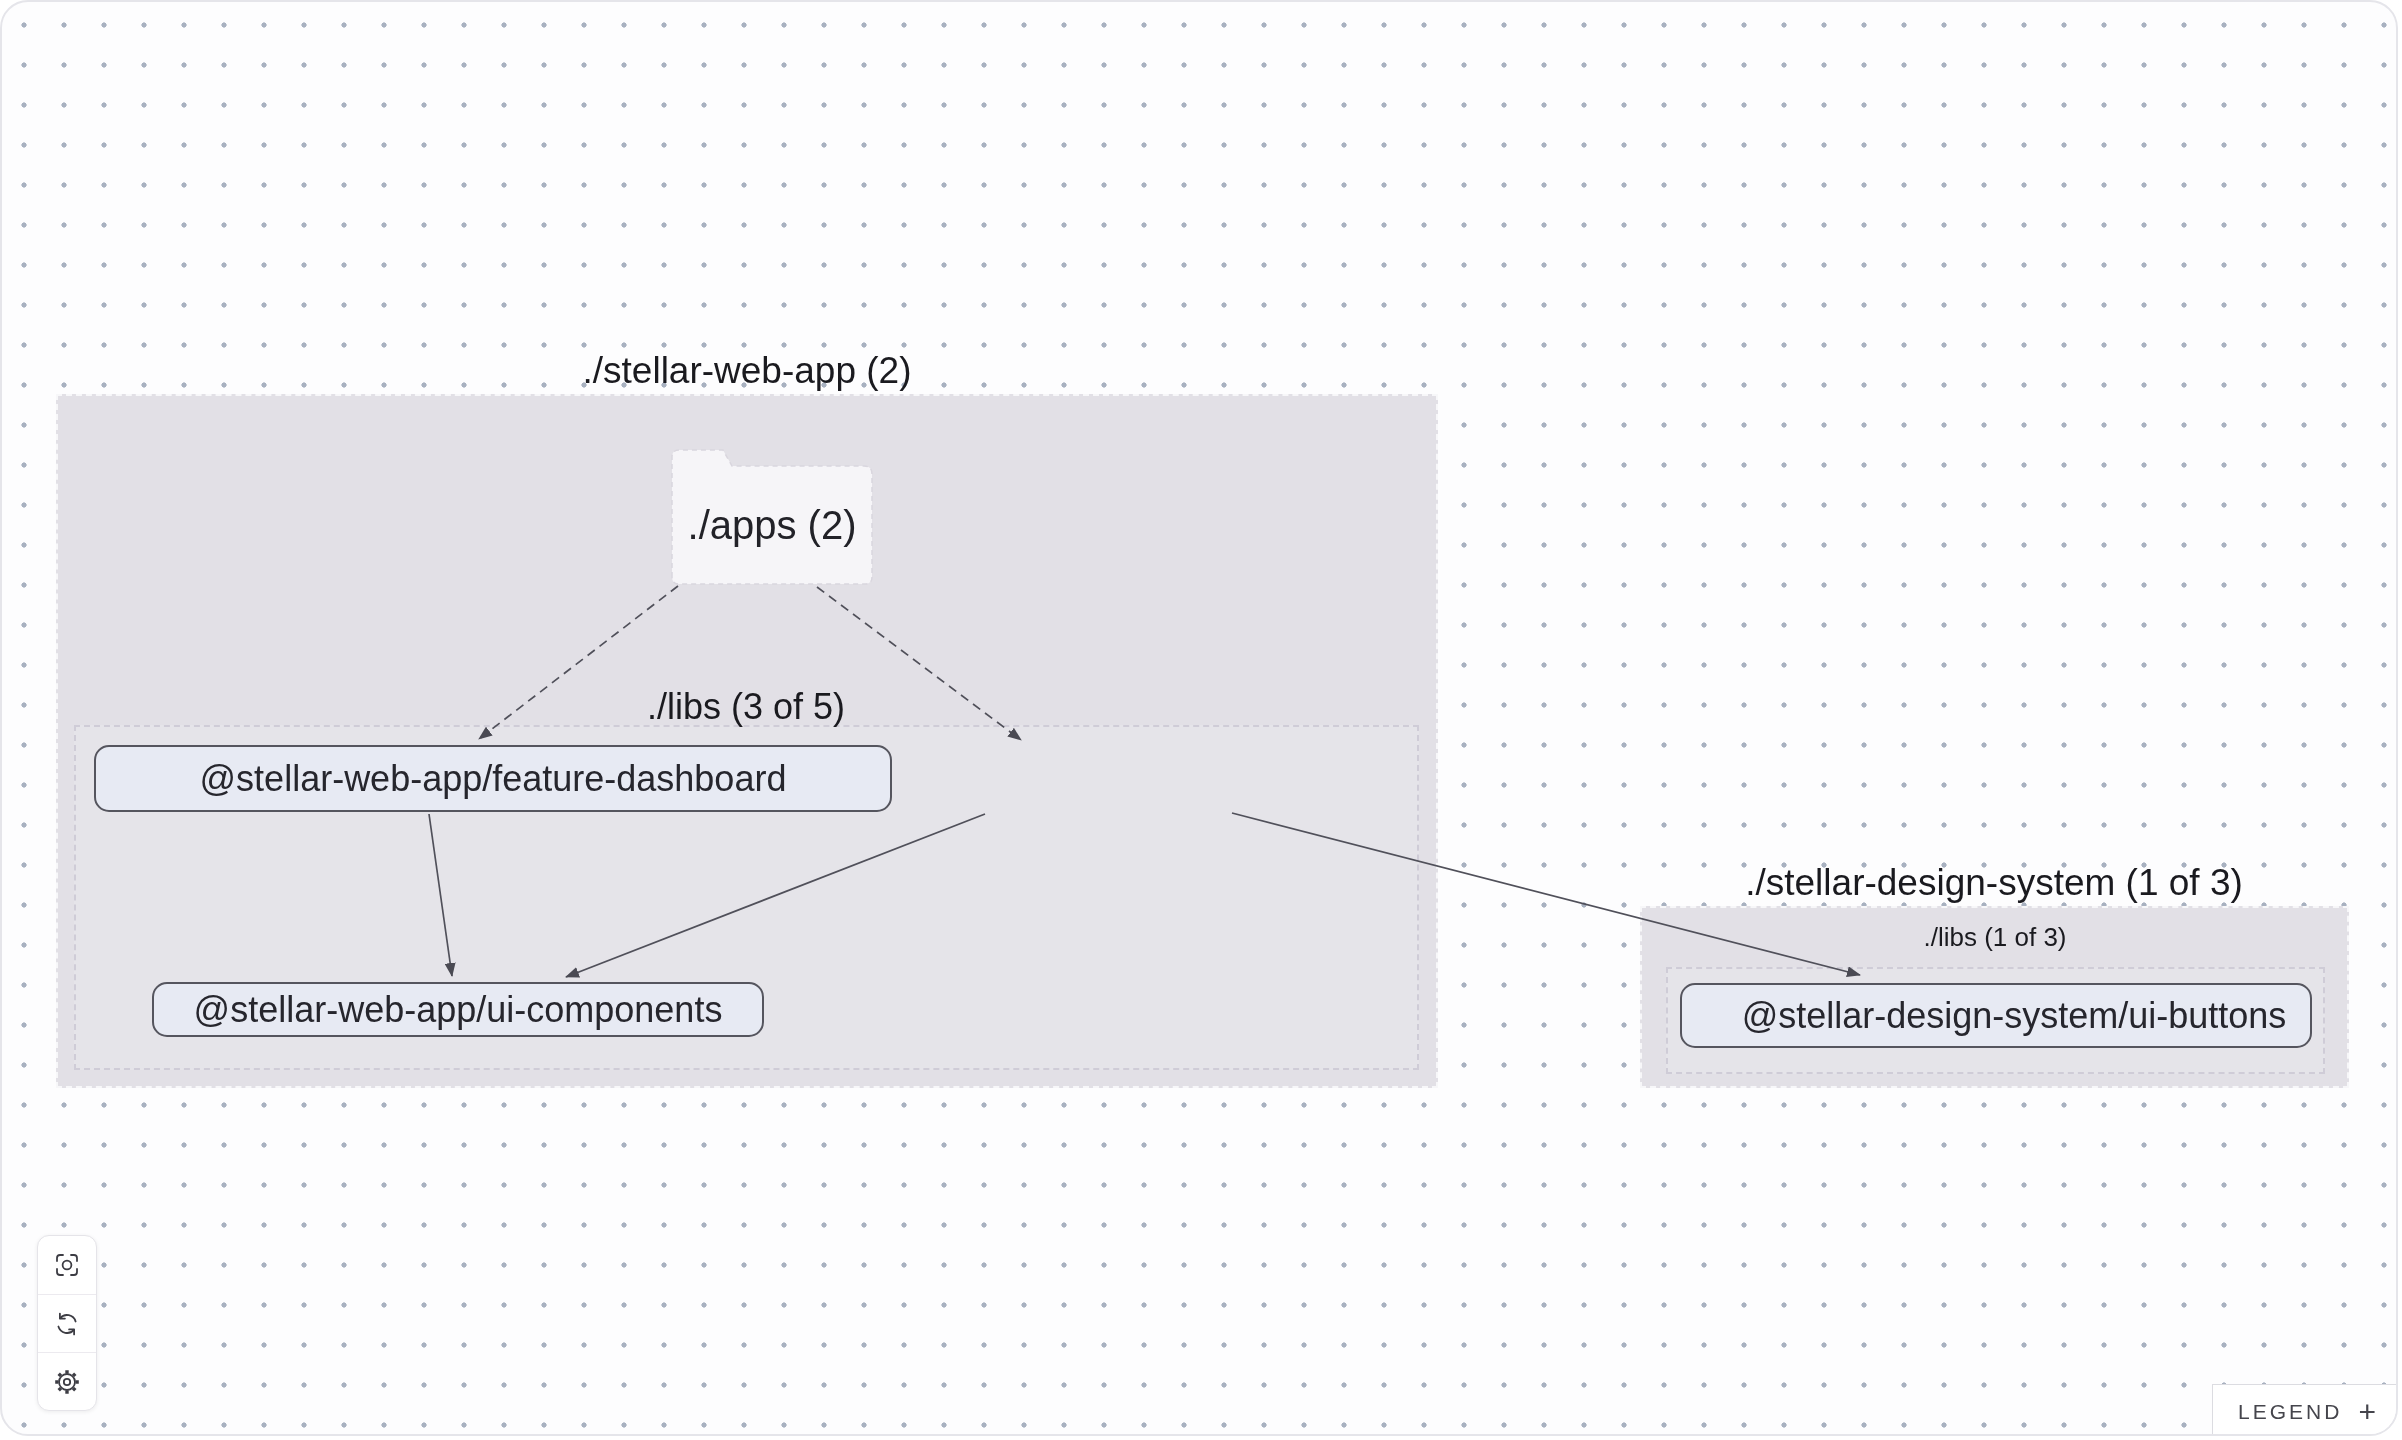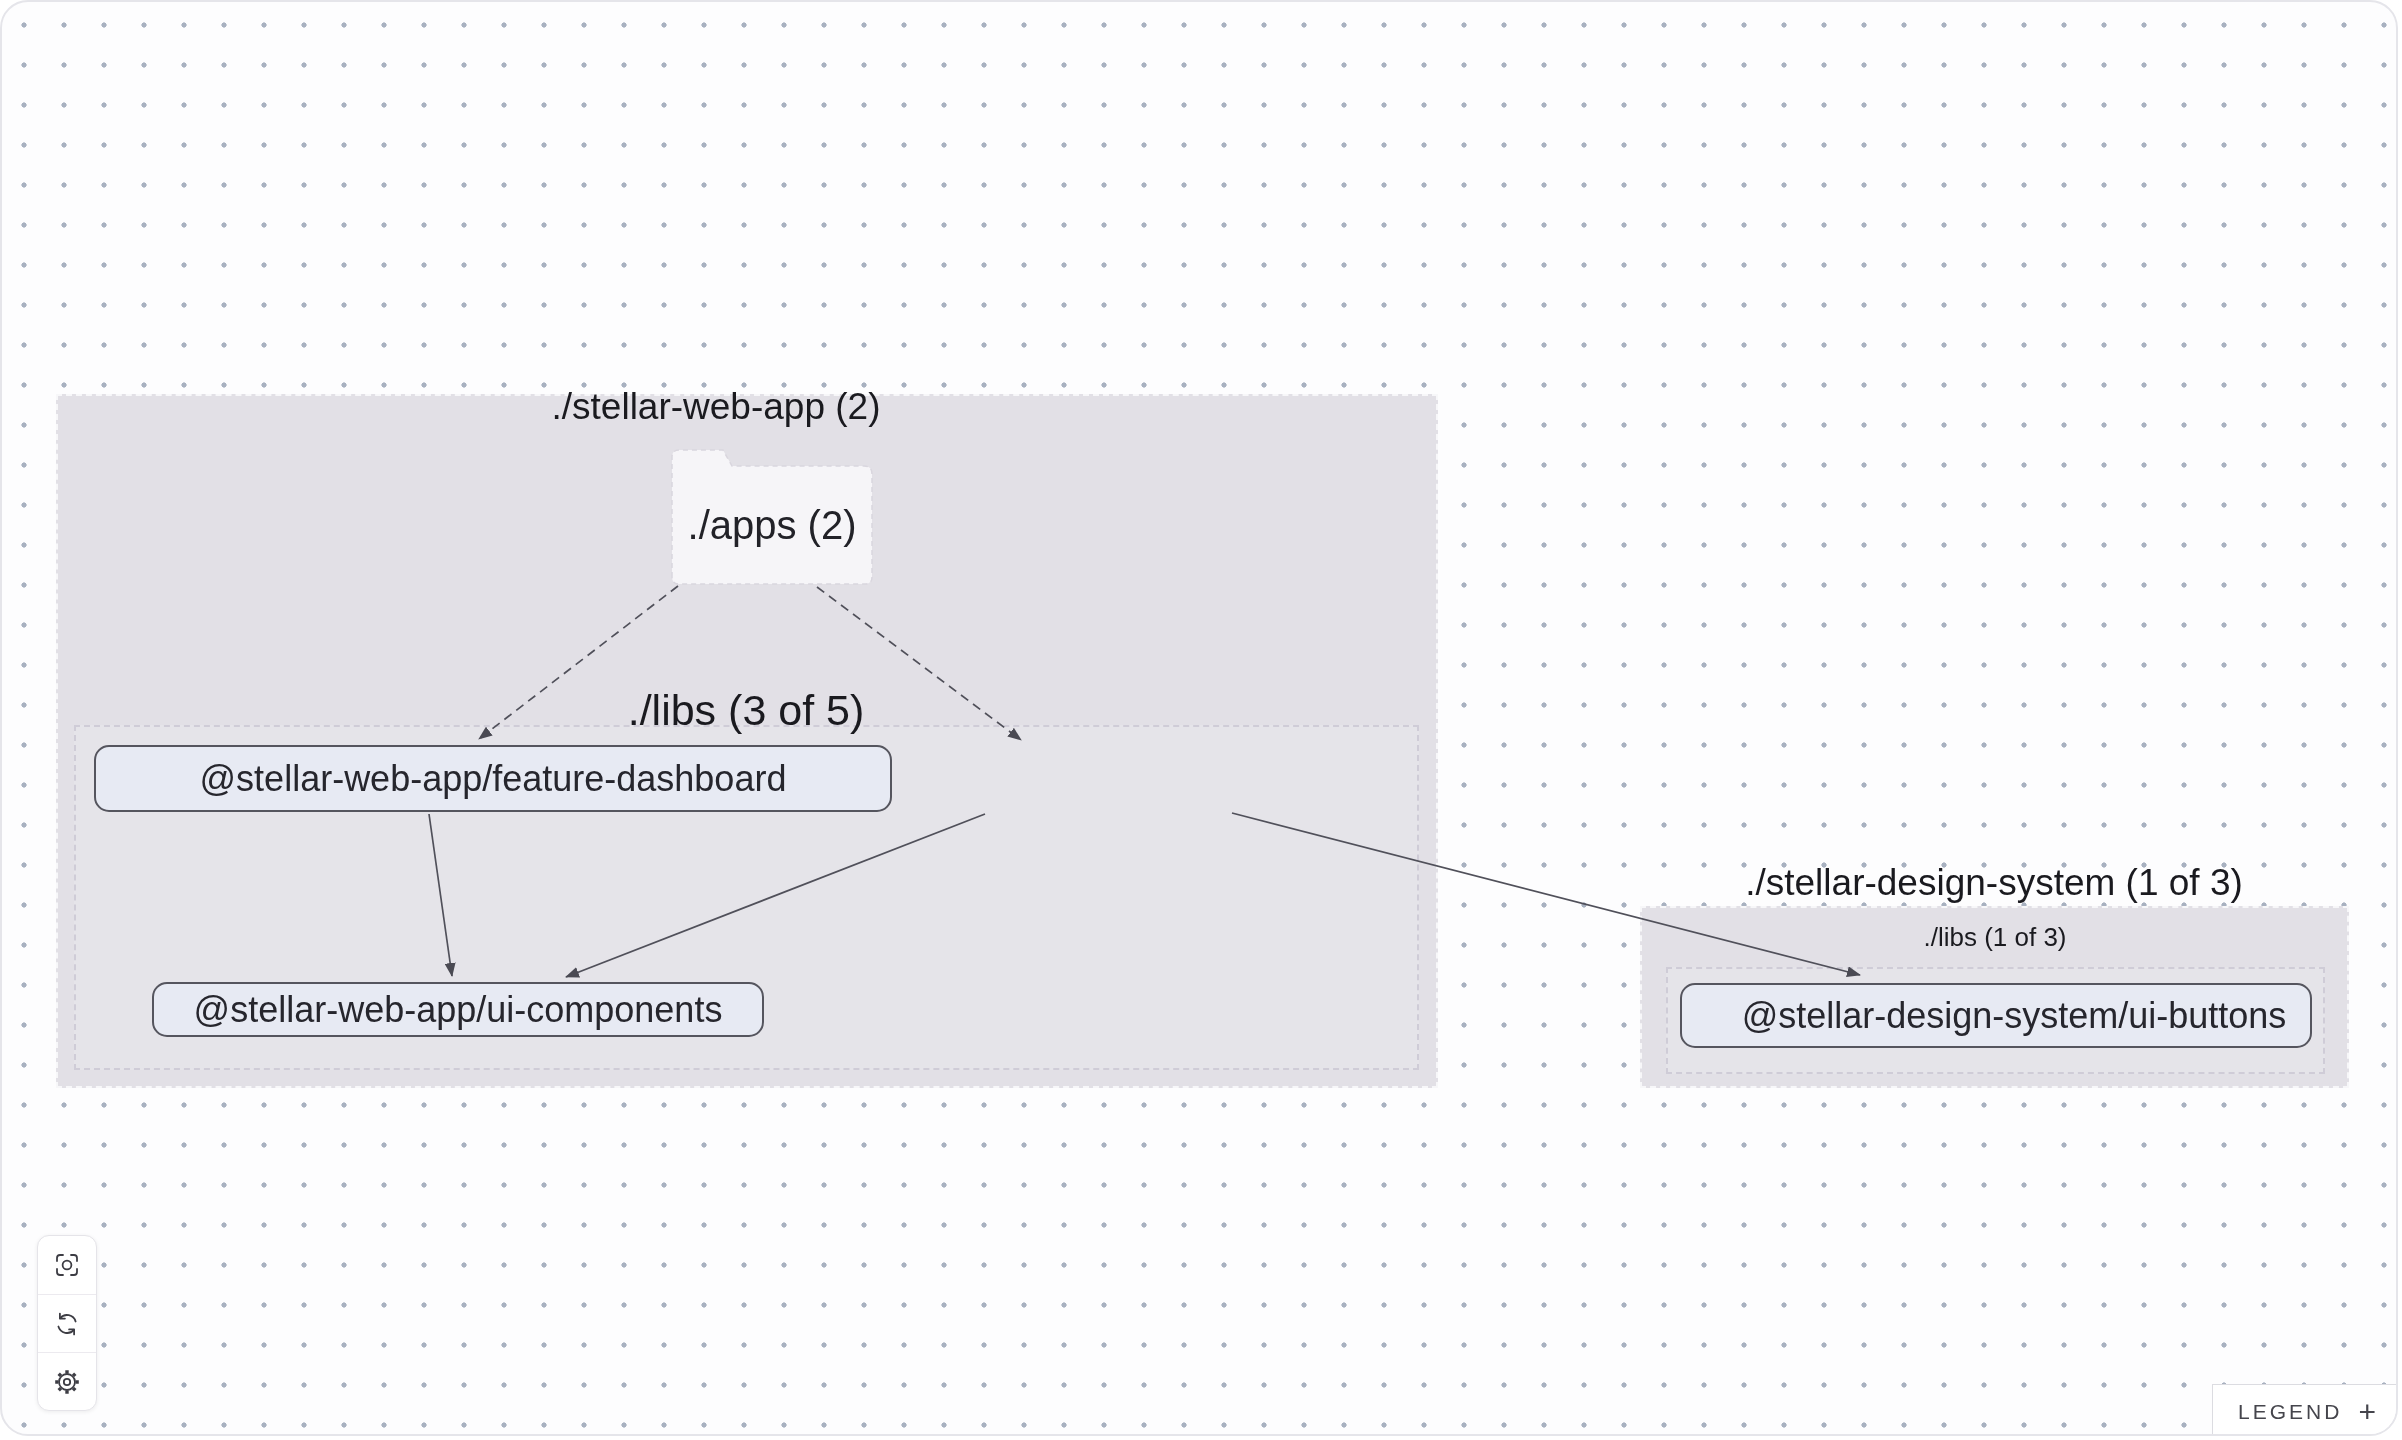--- a/index.html
+++ b/index.html
@@ -16,22 +16,22 @@
   
   .group{position:absolute;box-sizing:border-box;background:#e2e0e6;border:2px dashed #f7f7f9;z-index:1;}
   #group-web-app{left:54px;top:392px;width:1382px;height:694px;}
   #group-design-system{left:1638px;top:904px;width:709px;height:182px;}
 
   .subgroup{position:absolute;box-sizing:border-box;border:2px dashed #cfccd7;background:rgba(255,255,255,0.13);z-index:2;}
   #subgroup-web-libs{left:72px;top:723px;width:1345px;height:345px;}
   #subgroup-ds-libs{left:1664px;top:965px;width:659px;height:107px;}
 
   .group-label{position:absolute;transform:translateX(-50%);white-space:nowrap;color:#1a1a1f;z-index:3;}
-  #label-web-app{left:714px;top:348px;font-size:37px;margin-top:36px;}
-  #label-web-libs{left:744px;top:684px;font-size:43px;}
+  #label-web-app{left:745px;top:348px;font-size:37px;}
+  #label-web-libs{left:744px;top:684px;font-size:36px;}
   #label-design-system{left:1992px;top:860px;font-size:37px;}
   #label-ds-libs{left:1993px;top:920px;font-size:26px;}
 
   
   .folder{position:absolute;left:669px;top:432px;width:202px;height:151px;z-index:3;cursor:pointer;}
   .folder svg{position:absolute;left:0;top:0;}
   .folder-label{position:absolute;left:0;top:16px;width:100%;height:100%;display:flex;align-items:center;justify-content:center;font-size:40px;color:#222228;}
 
   
   #edges{position:absolute;left:0;top:0;width:2398px;height:1436px;z-index:4;pointer-events:none;}

